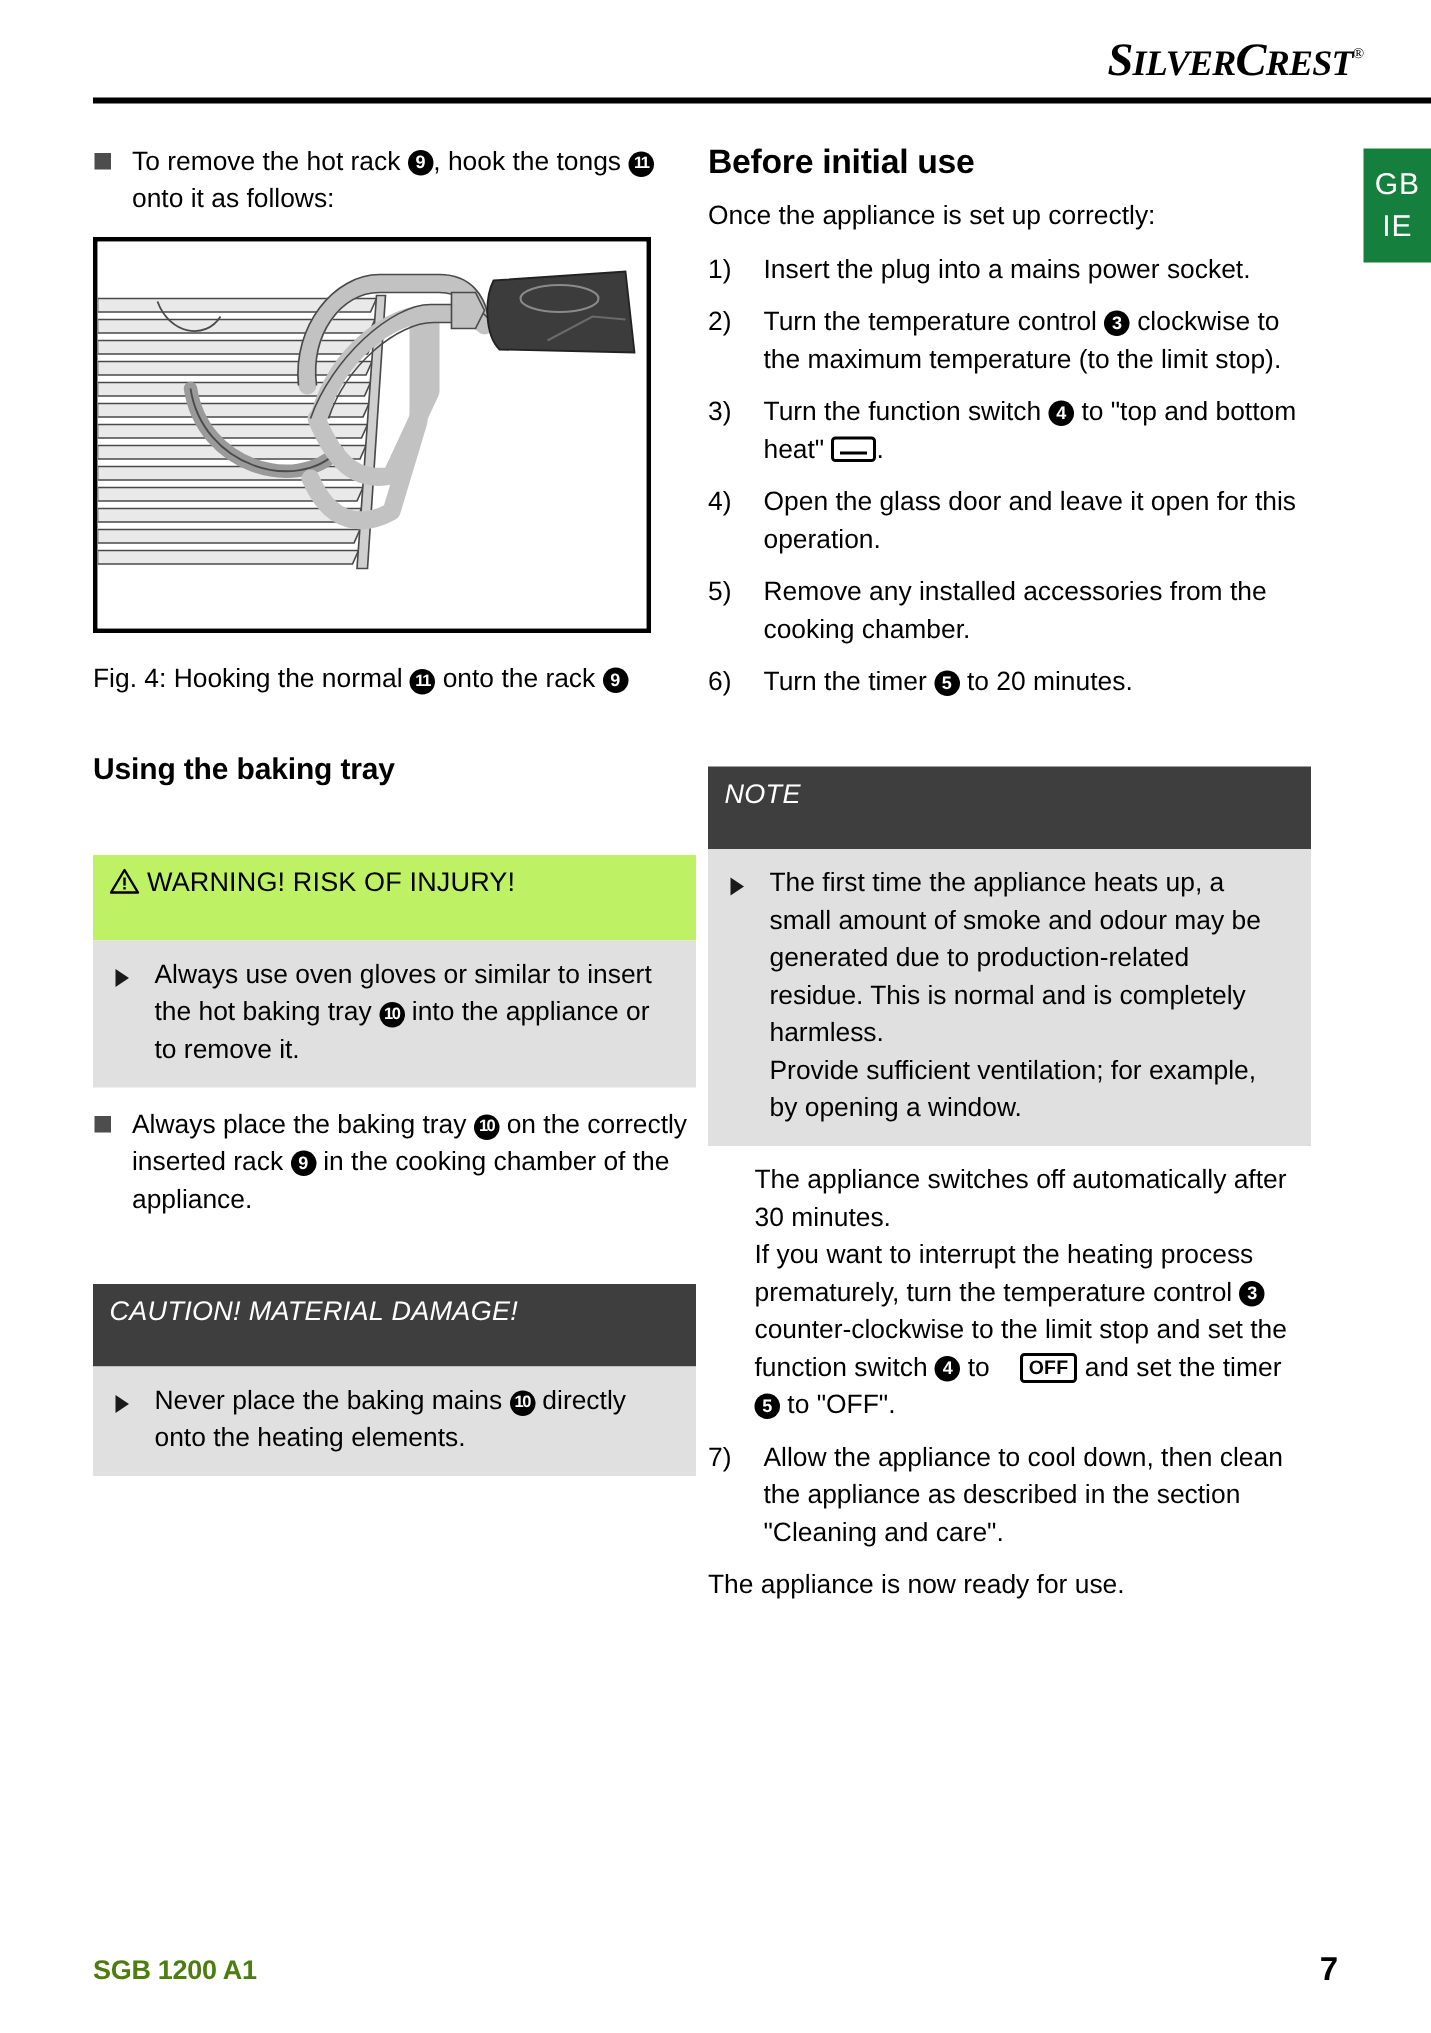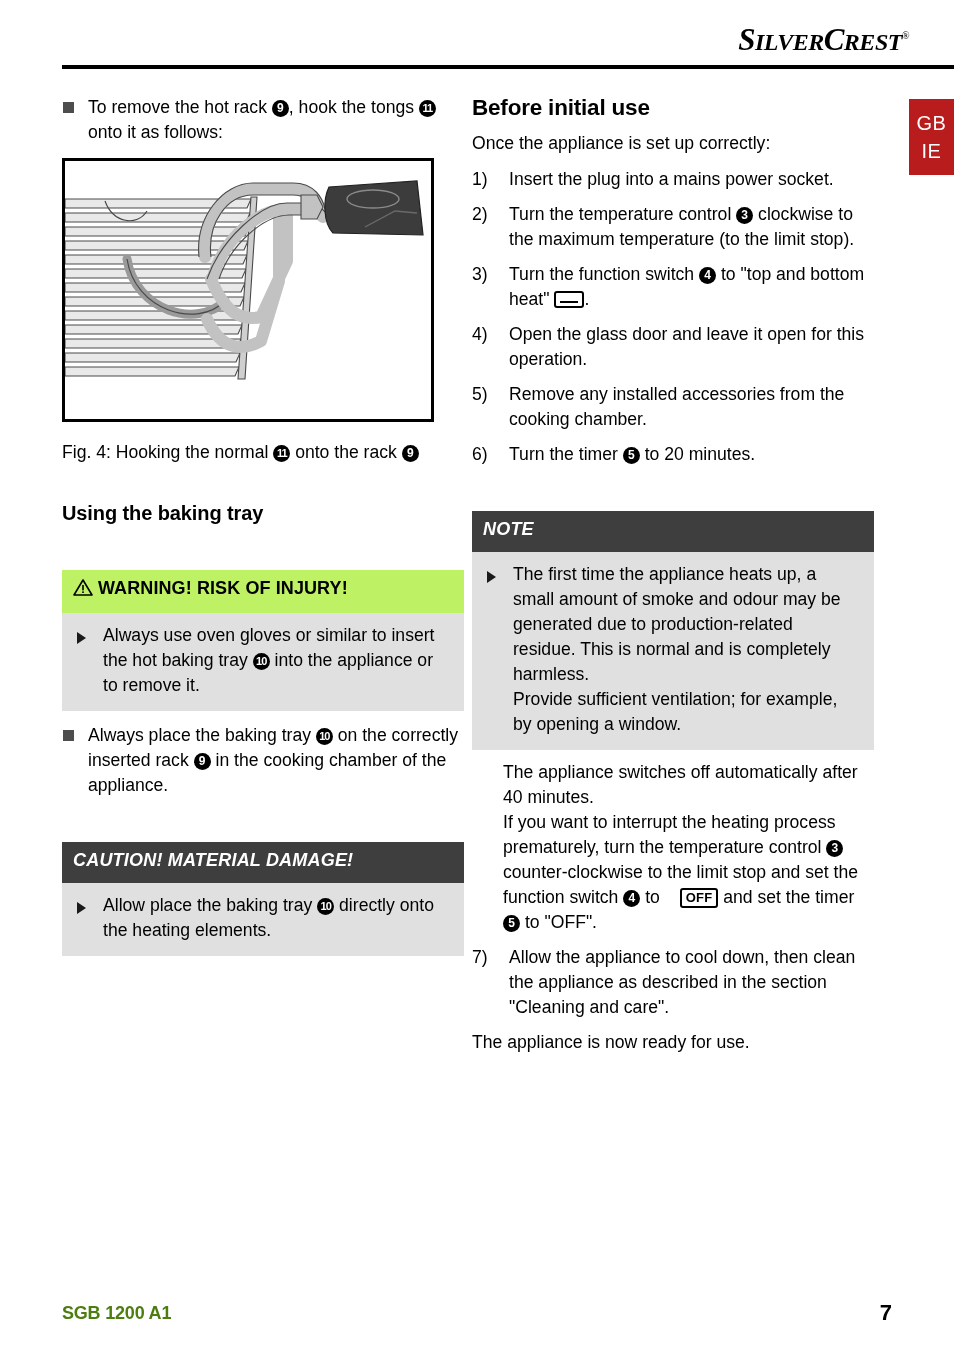--- a/index.html
+++ b/index.html
@@ -47,21 +47,21 @@
     background: #000000;
   }
 
   
   .lang-tab {
     position: absolute;
     left: 909px;
     top: 99px;
     width: 45px;
     height: 76px;
-    background: #b91c1c;
+    background: #15803d;
     color: #ffffff;
     text-align: center;
     font-size: 20px;
     line-height: 28px;
     padding-top: 10px;
     box-sizing: border-box;
     letter-spacing: 0.5px;
   }
 
   
@@ -159,23 +159,23 @@
     box-sizing: border-box;
     margin: 13px 0 0 0;
     overflow: hidden;
     background: #ffffff;
   }
   .fig-caption { margin: 18px 0 0 0; }
 
   
   .callout { margin: 0 0 12px 0; width: 402px; }
   .callout .band {
-    padding: 6px 14px 10px 11px;
+    padding: 6px 14px 24px 11px;
     font-size: 18px;
-    font-weight: bold;
+    font-weight: normal;
     margin-top: 44px;
   }
   .callout .body {
     background: #e0e0e0;
     padding: 10px 14px 13px 12px;
   }
   .callout .body ul.tri > li { margin-bottom: 0; }
 
   .callout.warning .band {
     background: #bef264;
@@ -355,21 +355,21 @@
   </div>
 
   <ul class="sq">
     <li><span>Always place the baking tray</span> <span class="num wide">10</span> <span>on the correctly inserted rack</span> <span class="num">9</span> <span>in the cooking chamber of the appliance.</span></li>
   </ul>
 
   <div class="callout caution" style="margin-top:6px;">
     <div class="band">CAUTION! MATERIAL DAMAGE!</div>
     <div class="body">
       <ul class="tri">
-        <li><span>Allow place the baking tray</span> <span class="num wide">10</span> <span>directly onto the heating elements.</span></li>
+        <li><span>Never place the baking mains</span> <span class="num wide">10</span> <span>directly onto the heating elements.</span></li>
       </ul>
     </div>
   </div>
 
 </div>
 
 <div class="col col-right">
 
   <h2 class="section">Before initial use</h2>
   <p class="plain">Once the appliance is set up correctly:</p>
@@ -386,21 +386,21 @@
   <div class="callout note" style="margin-top:2px;">
     <div class="band">NOTE</div>
     <div class="body">
       <ul class="tri">
         <li><span>The first time the appliance heats up, a small amount of smoke and odour may be generated due to production-related residue. This is normal and is completely harmless.</span><br><span>Provide sufficient ventilation; for example, by opening a window.</span></li>
       </ul>
     </div>
   </div>
 
   <div style="padding-left:31px; margin-top:-2px;">
-    <div>The appliance switches off automatically after 40 minutes.</div>
+    <div>The appliance switches off automatically after 30 minutes.</div>
     <div><span>If you want to interrupt the heating process prematurely, turn the temperature control</span> <span class="num">3</span> <span>counter-clockwise to the limit stop and set the function switch</span> <span class="num">4</span> <span>to</span> <span class="sym-off">OFF</span> <span>and set the timer</span> <span class="num">5</span> <span>to "OFF".</span></div>
   </div>
 
   <ol class="paren" start="7" style="counter-reset: pnum 6; margin-top:10px;">
     <li><span>Allow the appliance to cool down, then clean the appliance as described in the section "Cleaning and care".</span></li>
   </ol>
 
   <p class="plain" style="margin-top:4px;">The appliance is now ready for use.</p>
 
 </div>

